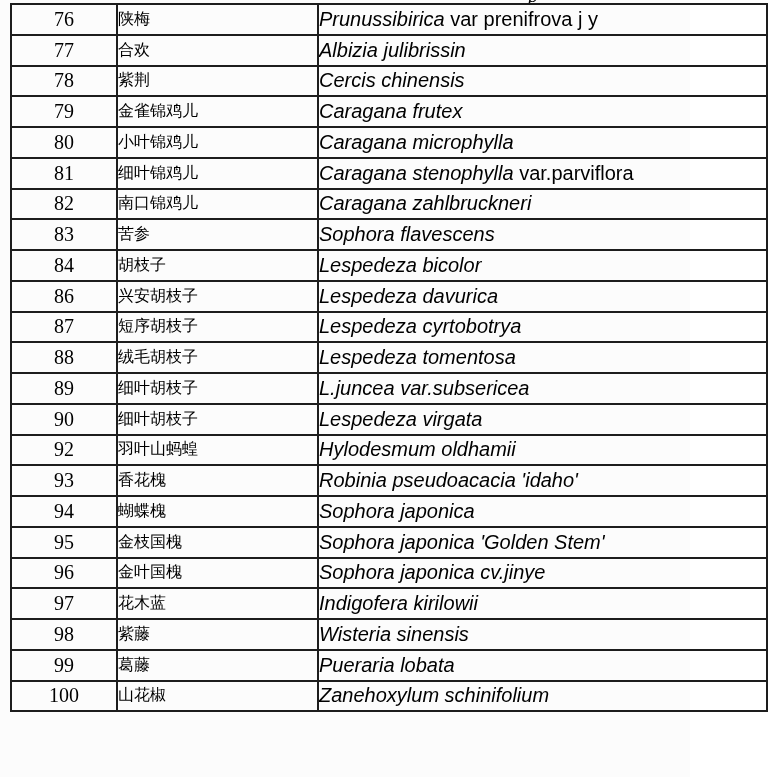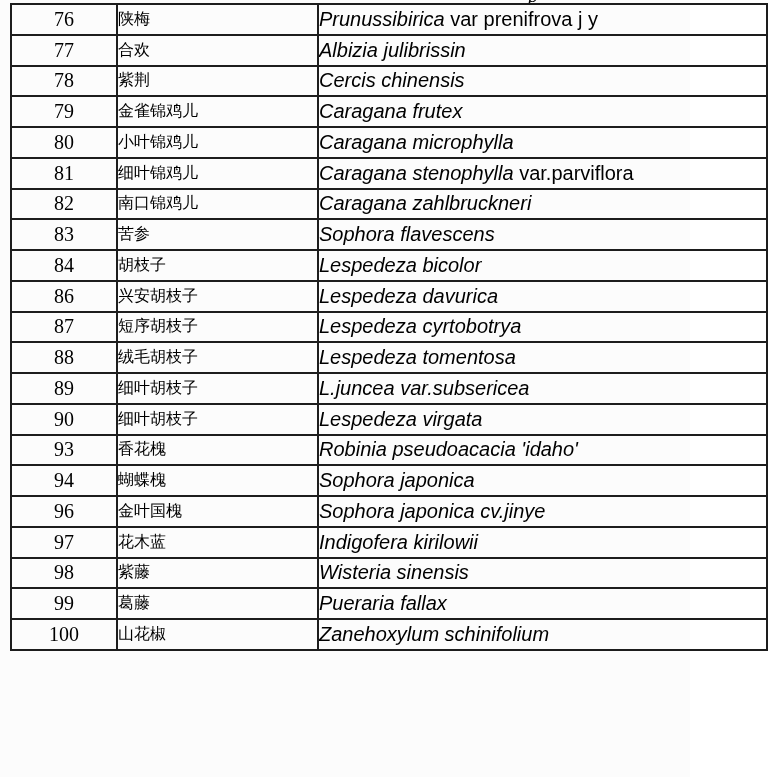--- a/index.html
+++ b/index.html
@@ -167,33 +167,43 @@
       <td class="cell-latin"><span class="lat-i">L.juncea var.subsericea</span><span class="lat-r"></span></td>
     </tr>
 
     <tr>
       <td class="cell-no">90</td>
       <td class="cell-cn">细叶胡枝子</td>
       <td class="cell-latin"><span class="lat-i">Lespedeza virgata</span><span class="lat-r"></span></td>
     </tr>
 
 
+    <tr>
+      <td class="cell-no">92</td>
+      <td class="cell-cn">羽叶山蚂蝗</td>
+      <td class="cell-latin"><span class="lat-i">Hylodesmum oldhamii</span><span class="lat-r"></span></td>
+    </tr>
 
     <tr>
       <td class="cell-no">93</td>
       <td class="cell-cn">香花槐</td>
       <td class="cell-latin"><span class="lat-i">Robinia pseudoacacia 'idaho'</span><span class="lat-r"></span></td>
     </tr>
 
     <tr>
       <td class="cell-no">94</td>
       <td class="cell-cn">蝴蝶槐</td>
       <td class="cell-latin"><span class="lat-i">Sophora japonica</span><span class="lat-r"></span></td>
     </tr>
 
+    <tr>
+      <td class="cell-no">95</td>
+      <td class="cell-cn">金枝国槐</td>
+      <td class="cell-latin"><span class="lat-i">Sophora japonica 'Golden Stem'</span><span class="lat-r"></span></td>
+    </tr>
 
     <tr>
       <td class="cell-no">96</td>
       <td class="cell-cn">金叶国槐</td>
       <td class="cell-latin"><span class="lat-i">Sophora japonica cv.jinye</span><span class="lat-r"></span></td>
     </tr>
 
     <tr>
       <td class="cell-no">97</td>
       <td class="cell-cn">花木蓝</td>
@@ -202,21 +212,21 @@
 
     <tr>
       <td class="cell-no">98</td>
       <td class="cell-cn">紫藤</td>
       <td class="cell-latin"><span class="lat-i">Wisteria sinensis</span><span class="lat-r"></span></td>
     </tr>
 
     <tr>
       <td class="cell-no">99</td>
       <td class="cell-cn">葛藤</td>
-      <td class="cell-latin"><span class="lat-i">Pueraria fallax</span><span class="lat-r"></span></td>
+      <td class="cell-latin"><span class="lat-i">Pueraria lobata</span><span class="lat-r"></span></td>
     </tr>
 
     <tr>
       <td class="cell-no">100</td>
       <td class="cell-cn">山花椒</td>
       <td class="cell-latin"><span class="lat-i">Zanehoxylum schinifolium</span><span class="lat-r"></span></td>
     </tr>
   </tbody>
   </table>
 

